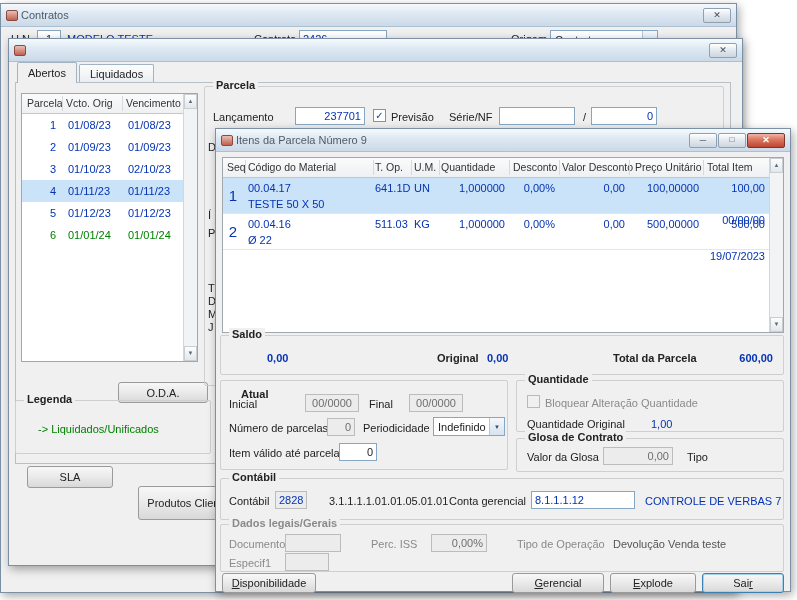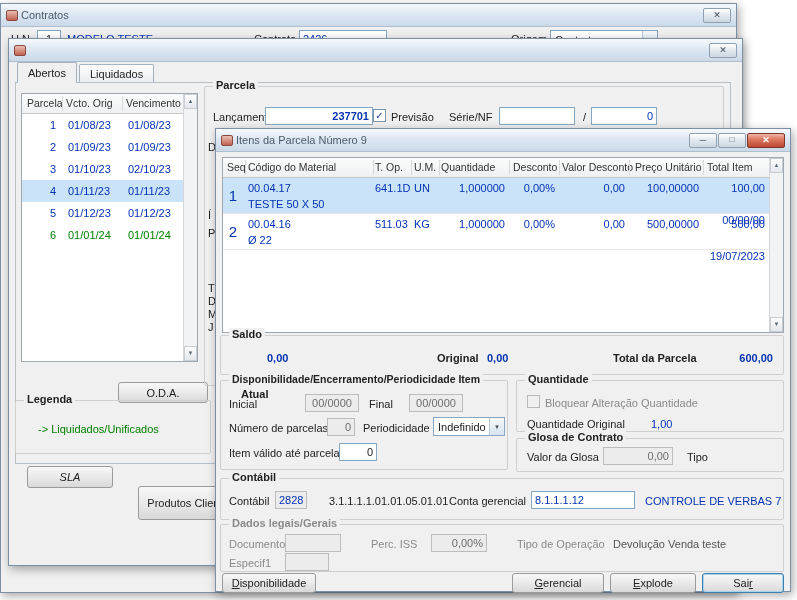--- a/index.html
+++ b/index.html
@@ -143,27 +143,27 @@
       </div>
     </div>
 
     <div class="btn" style="left:109px;top:320px;width:90px;height:21px;">O.D.A.</div>
 
     <div class="groupbox" style="left:6px;top:338px;width:196px;height:54px;">
       <span class="gt">Legenda</span>
       <span class="lbl grn" style="left:22px;top:22px;">-&gt; Liquidados/Unificados</span>
     </div>
 
-    <div class="btn" style="left:18px;top:404px;width:86px;height:22px;font-style:italic;">SLA</div>
+    <div class="btn" style="left:18px;top:404px;width:86px;height:22px;">SLA</div>
     <div class="btn" style="left:108px;top:424px;width:100px;height:34px;margin-left:21px;">Produtos Cliente</div>
 
     <div class="groupbox" style="left:195px;top:24px;width:520px;height:300px;">
       <span class="gt">Parcela</span>
       <span class="lbl" style="left:8px;top:24px;">Lançamento</span>
-      <div class="fld nv r" style="left:60px;top:20px;width:108px;font-weight:bold;">237701</div>
+      <div class="fld nv r" style="left:90px;top:20px;width:70px;">237701</div>
       <span class="checkbox" style="left:168px;top:22px;"><span>✓</span></span>
       <span class="lbl" style="left:186px;top:24px;">Previsão</span>
       <span class="lbl" style="left:244px;top:24px;">Série/NF</span>
       <div class="fld" style="left:294px;top:20px;width:76px;"></div>
       <span class="lbl" style="left:378px;top:24px;">/</span>
       <div class="fld nv r" style="left:386px;top:20px;width:66px;">0</div>
     </div>
 
     <span class="lbl" style="left:199px;top:79px;">D</span>
     <span class="lbl" style="left:199px;top:147px;">Í</span>
@@ -243,21 +243,20 @@
       <span class="gt">Saldo</span>
       <span class="lbl b" style="left:20px;top:16px;margin-top:36px;">Atual</span>
       <span class="lbl b nv" style="left:46px;top:16px;">0,00</span>
       <span class="lbl b" style="left:216px;top:16px;">Original</span>
       <span class="lbl b nv" style="left:266px;top:16px;">0,00</span>
       <span class="lbl b" style="left:392px;top:16px;">Total da Parcela</span>
       <span class="lbl b nv" style="left:500px;top:16px;width:52px;text-align:right;">600,00</span>
     </div>
 
     <div class="groupbox" style="left:4px;top:228px;width:288px;height:90px;">
-      <span class="gt" style="font-size:10.5px;">Disponibilidade/Encerramento/Periodicidade Item</span>
       <span class="lbl" style="left:8px;top:17px;">Inicial</span>
       <div class="fld dis c" style="left:84px;top:13px;width:54px;">00/0000</div>
       <span class="lbl" style="left:148px;top:17px;">Final</span>
       <div class="fld dis c" style="left:188px;top:13px;width:54px;">00/0000</div>
       <span class="lbl" style="left:8px;top:41px;">Número de parcelas</span>
       <div class="fld dis r" style="left:106px;top:37px;width:28px;">0</div>
       <span class="lbl" style="left:142px;top:41px;">Periodicidade</span>
       <div class="combo" style="left:212px;top:36px;width:72px;">
         <span>Indefinido</span>
         <span class="arrow">▼</span>

